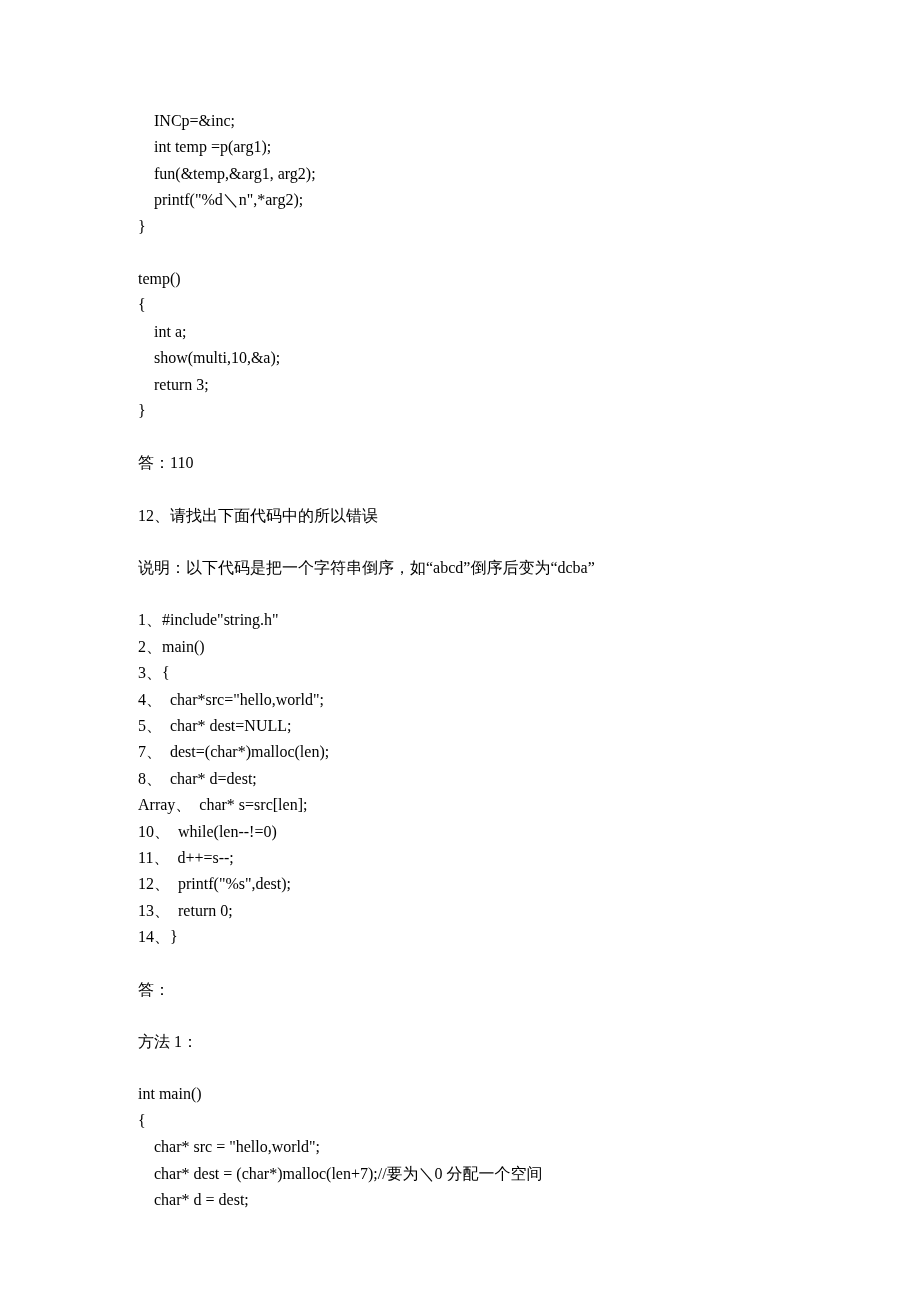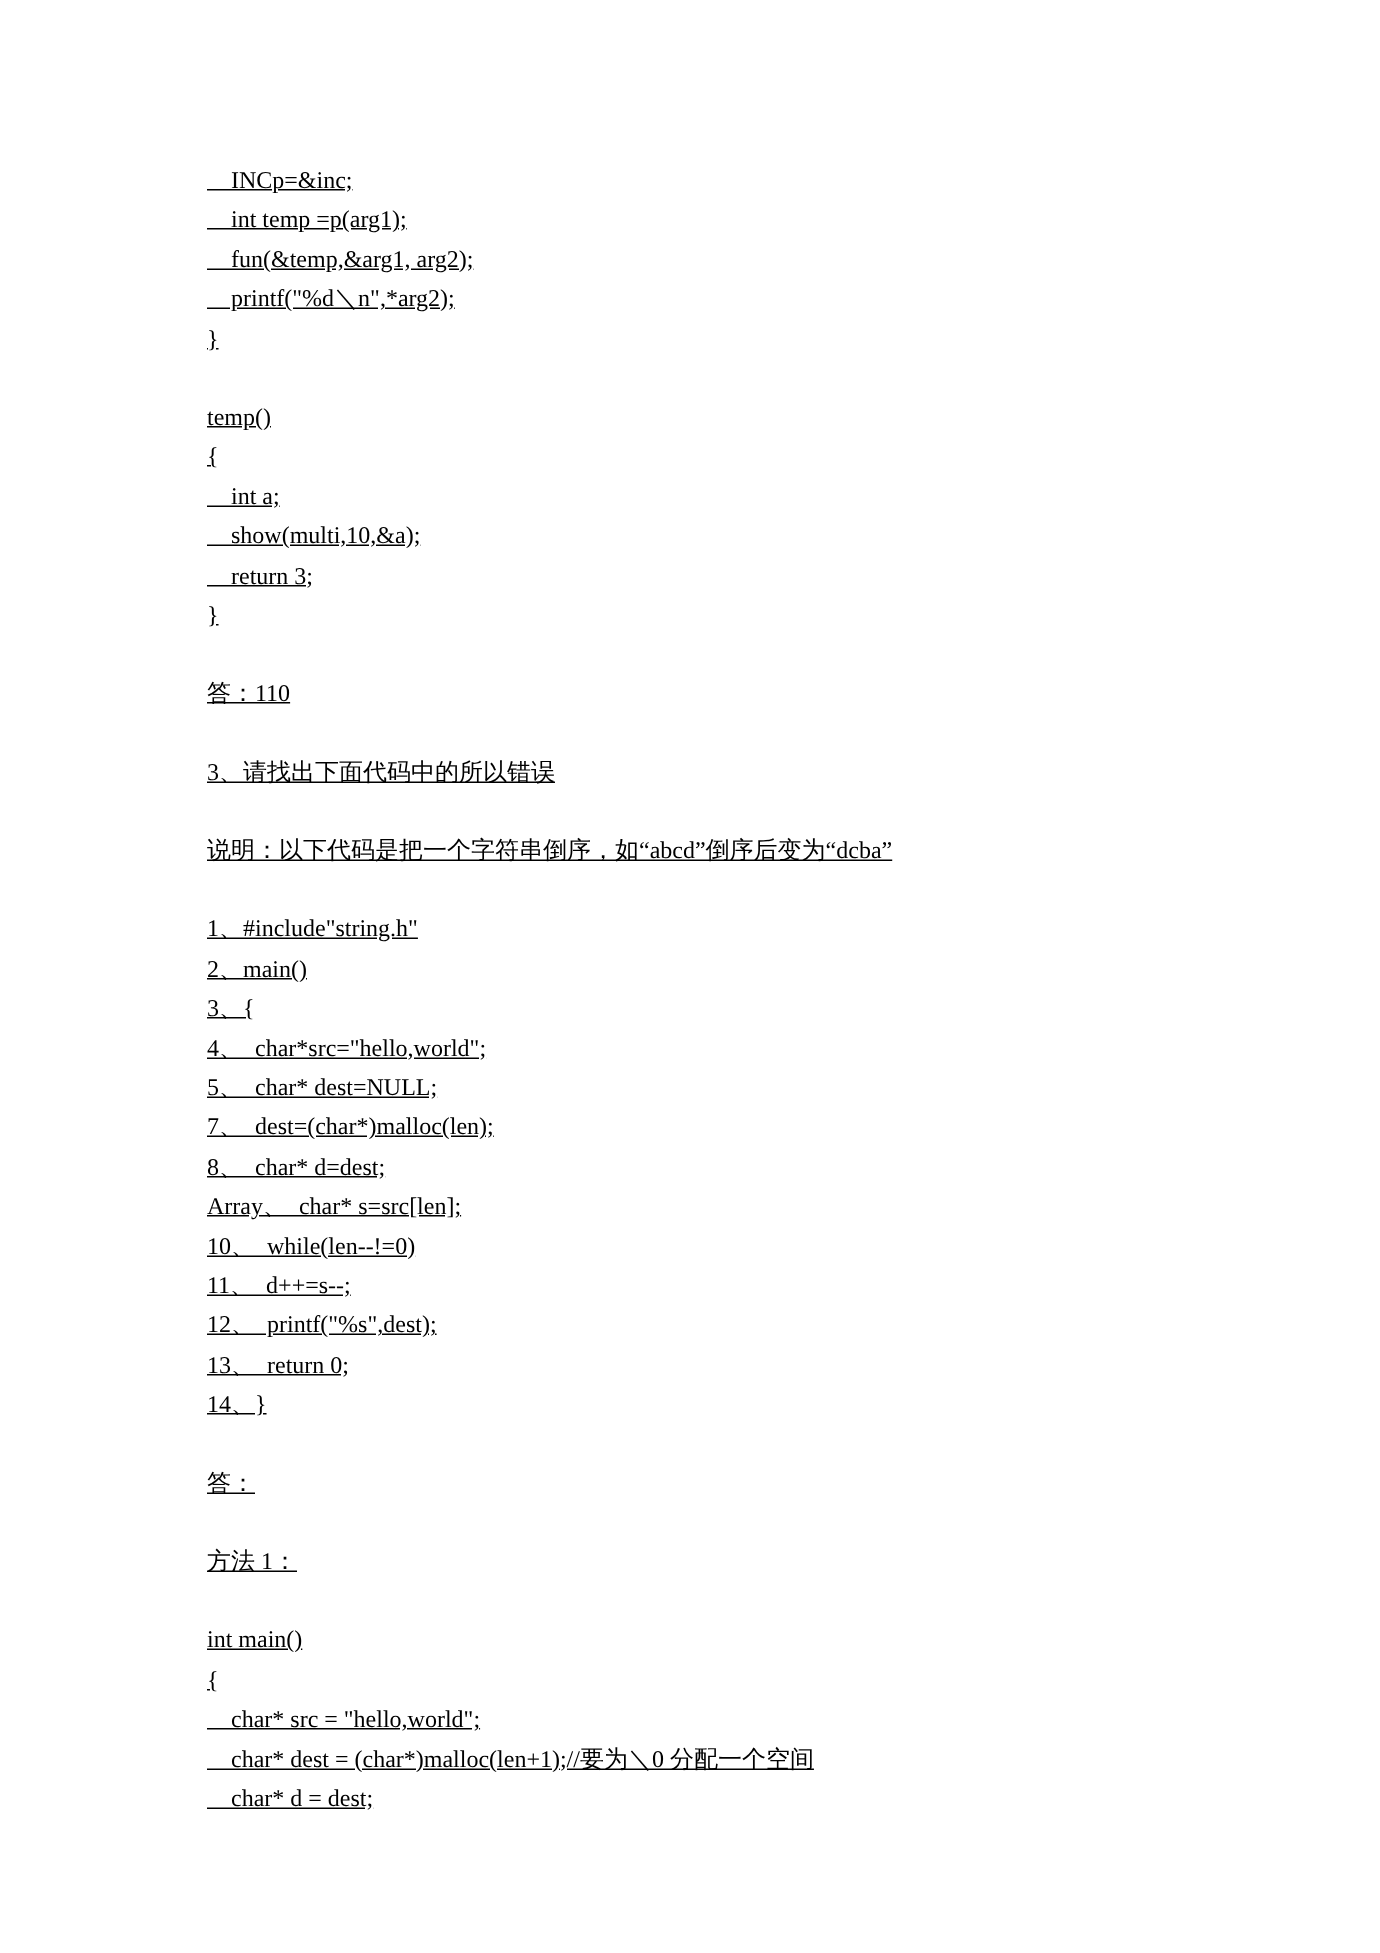--- a/index.html
+++ b/index.html
@@ -11,21 +11,20 @@
     line-height: 1.65;
   }
   .page {
     width: 920px;
     min-height: 1302px;
     padding: 108px 138px 100px 138px;
     box-sizing: border-box;
   }
   .line {
     white-space: pre;
-    text-decoration: underline;
   }
   .block {
     margin-bottom: 26px;
   }
   .block-tight {
     margin-bottom: 0;
     margin-top: 16px;
   }
 </style>
 </head>
@@ -48,21 +47,21 @@
     <div class="line">    show(multi,10,&amp;a);</div>
     <div class="line">    return 3;</div>
     <div class="line">}</div>
   </div>
 
   <div class="block">
     <div class="line">答：110</div>
   </div>
 
   <div class="block">
-    <div class="line">3、请找出下面代码中的所以错误</div>
+    <div class="line">12、请找出下面代码中的所以错误</div>
   </div>
 
   <div class="block">
     <div class="line">说明：以下代码是把一个字符串倒序，如“abcd”倒序后变为“dcba”</div>
   </div>
 
   <div class="block">
     <div class="line">1、#include"string.h"</div>
     <div class="line">2、main()</div>
     <div class="line">3、{</div>
@@ -83,17 +82,17 @@
   </div>
 
   <div class="block">
     <div class="line">方法 1：</div>
   </div>
 
   <div class="block-tight">
     <div class="line">int main()</div>
     <div class="line">{</div>
     <div class="line">    char* src = "hello,world";</div>
-    <div class="line">    char* dest = (char*)malloc(len+1);//要为＼0 分配一个空间</div>
+    <div class="line">    char* dest = (char*)malloc(len+7);//要为＼0 分配一个空间</div>
     <div class="line">    char* d = dest;</div>
   </div>
 
 </div>
 
 </body></html>

